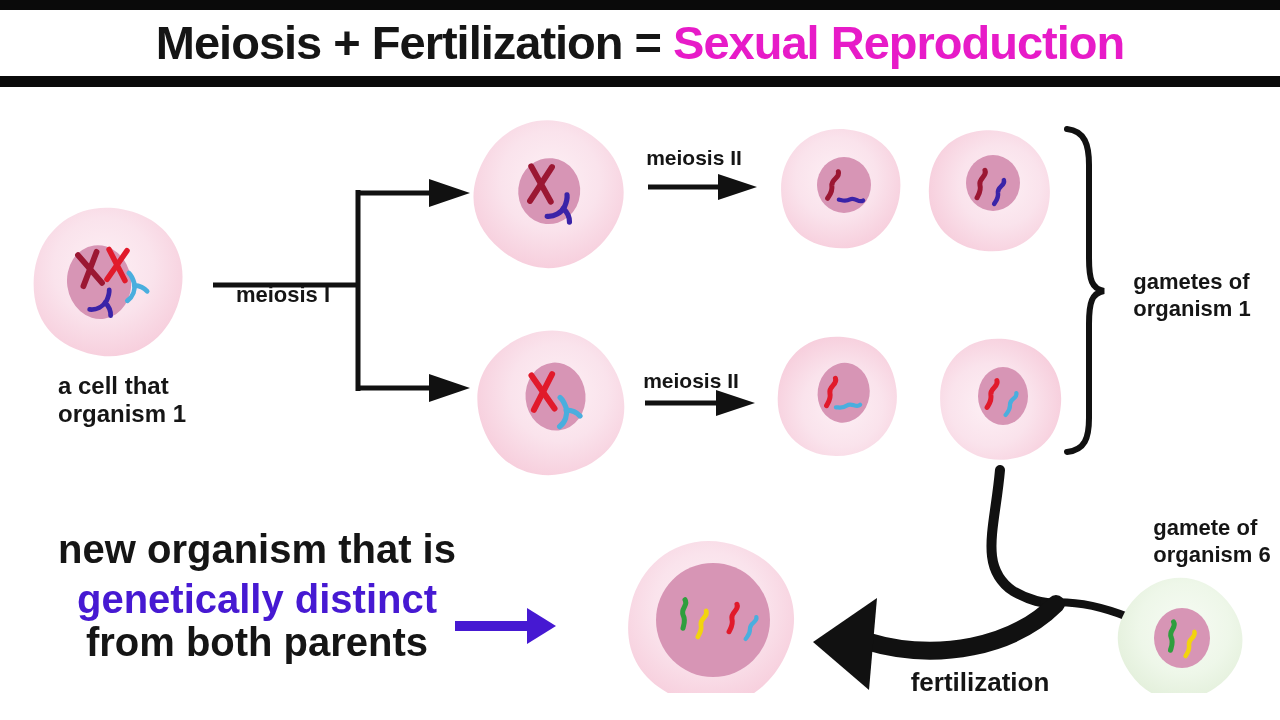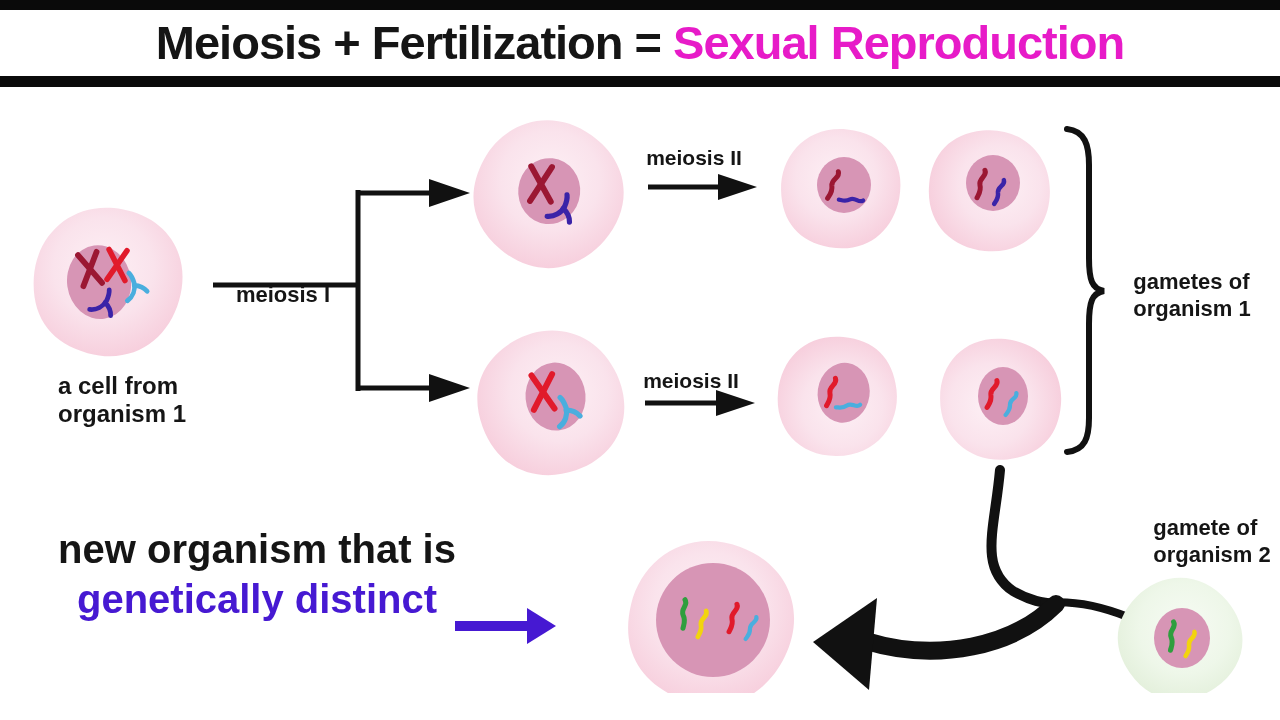--- a/index.html
+++ b/index.html
@@ -155,37 +155,39 @@
       <use href="#chromoS" transform="translate(10,6) rotate(8) scale(0.9)" stroke="var(--chromosome-yellow,#f2d40e)" stroke-width="5"></use>
     </g>
 
     <g>
       <line x1="455" y1="626" x2="530" y2="626" stroke="var(--accent-blue,#4619d2)" stroke-width="10"></line>
       <polygon points="556,626 527,608 527,644" fill="var(--accent-blue,#4619d2)"></polygon>
     </g>
   </svg>
 
   <div class="lbl lbl-cell" style="left:122px;top:372px;">
-    <div>a cell from</div>
+    <div>a cell that</div>
     <div>organism 1</div>
   </div>
 
   <div class="lbl lbl-step" style="left:283px;top:247px;margin-top:36px;">meiosis I</div>
   <div class="lbl lbl-step2" style="left:694px;top:146px;">meiosis II</div>
   <div class="lbl lbl-step2" style="left:691px;top:369px;">meiosis II</div>
 
   <div class="lbl lbl-brace" style="left:1184px;top:268px;margin-left:8px;">
     <div>gametes of</div>
     <div>organism 1</div>
   </div>
 
   <div class="lbl lbl-brace" style="left:1188px;top:514px;margin-left:24px;">
     <div>gamete of</div>
-    <div>organism 2</div>
+    <div>organism 6</div>
   </div>
 
+  <div class="lbl lbl-fert" style="left:980px;top:667px;">fertilization</div>
 
   <div class="result">
     <div>new organism that is</div>
     <div class="blue">genetically distinct</div>
+    <div>from both parents</div>
   </div>
 
 </div>
 
 </body></html>

